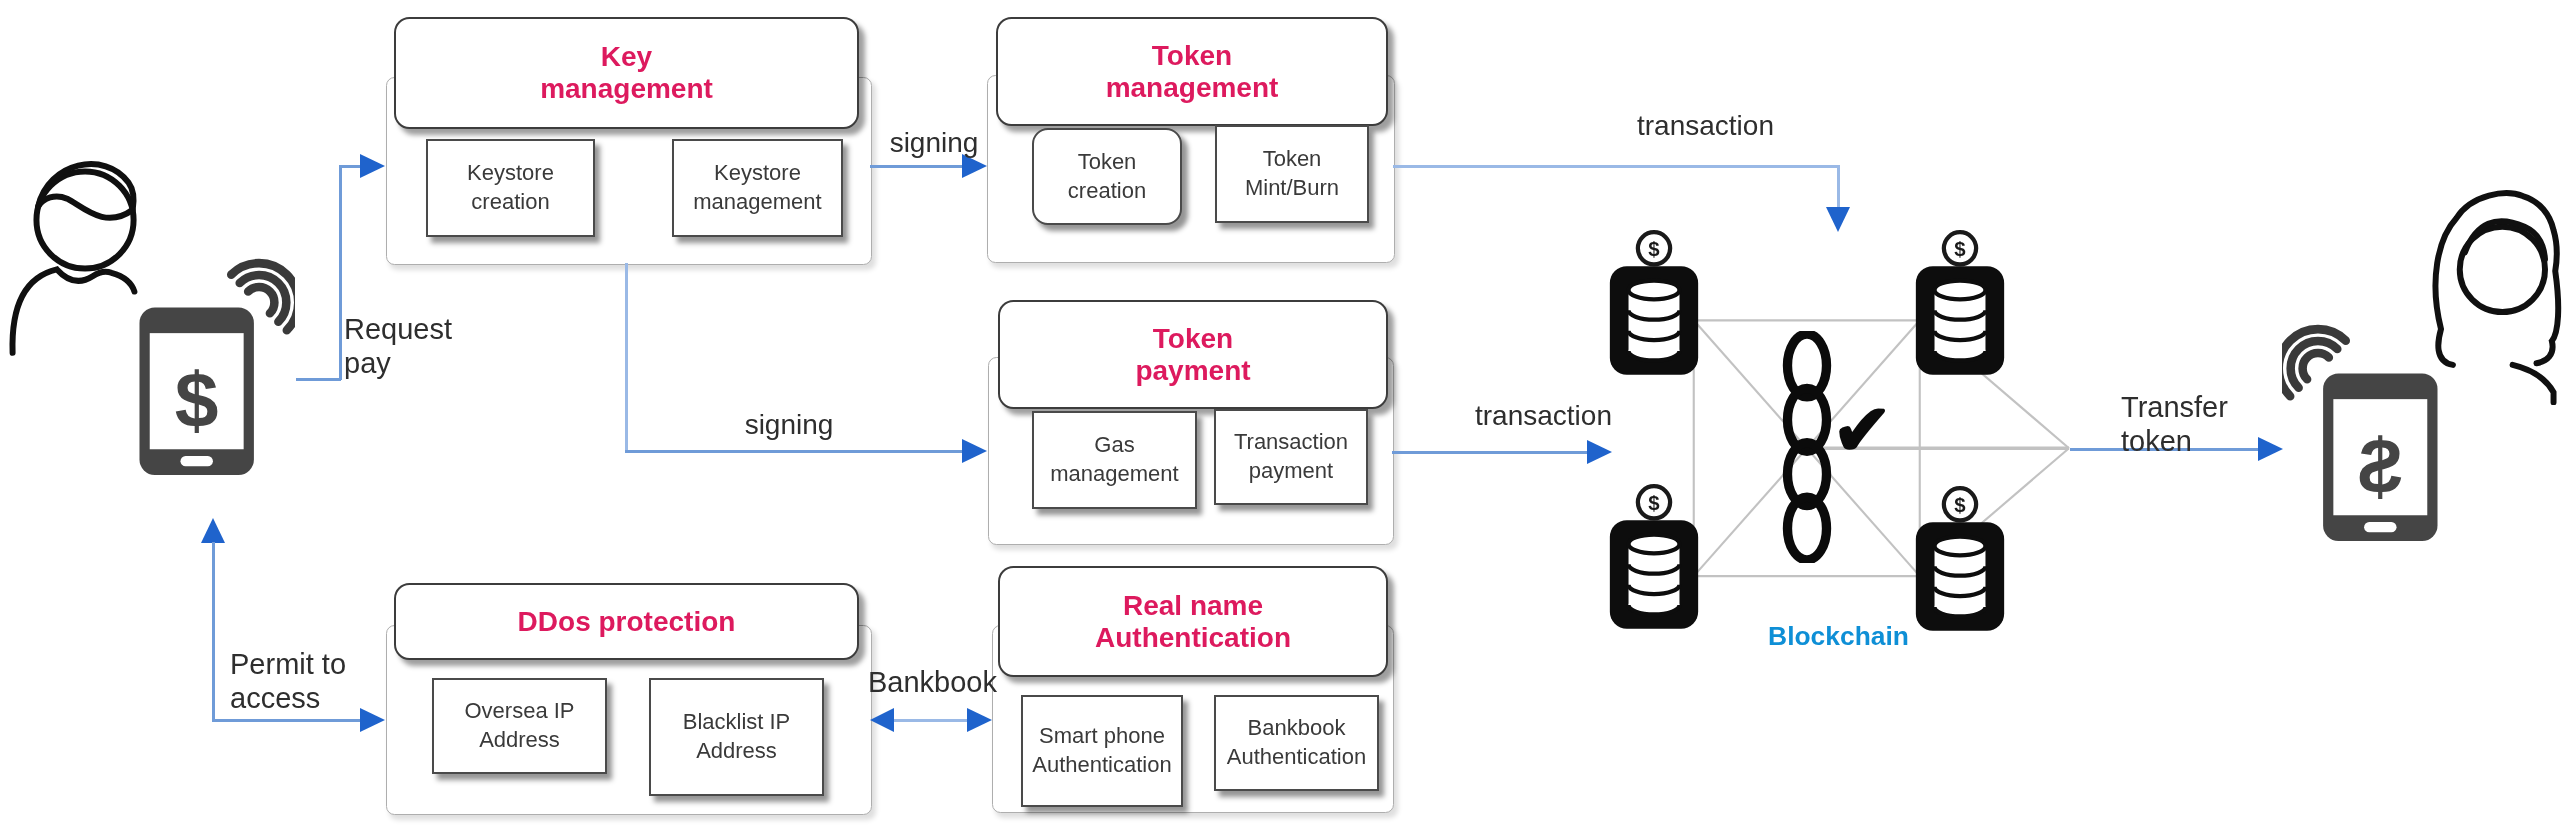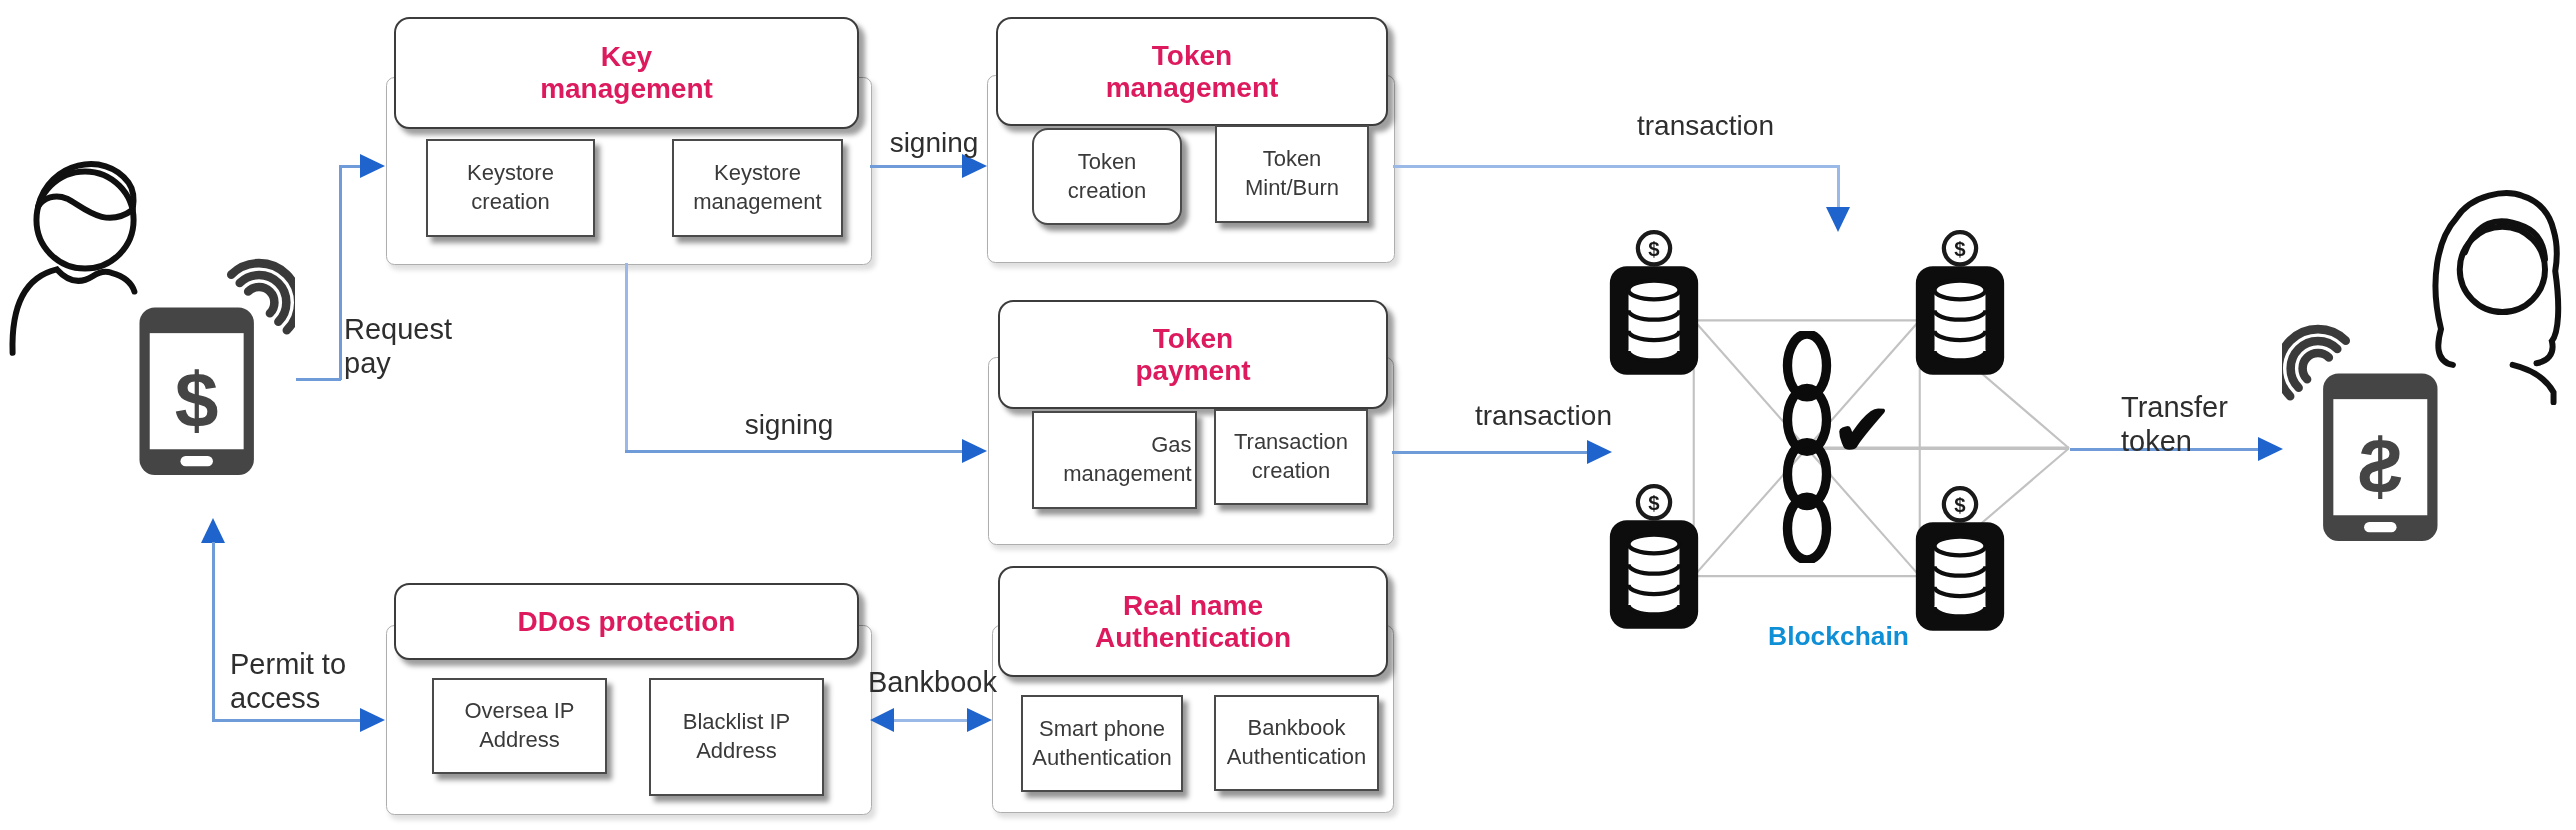--- a/index.html
+++ b/index.html
@@ -95,44 +95,44 @@
   </div>
   <div class="inner-box" style="left:1215px;top:125px;width:154px;height:98px;">
     <span>Token Mint/Burn</span>
   </div>
 
   <div class="group-container" style="left:988px;top:357px;width:404px;height:186px;"></div>
   <div class="group-header" style="left:998px;top:300px;width:386px;height:105px;">
     <span>Token
 payment</span>
   </div>
-  <div class="inner-box" style="left:1032px;top:411px;width:165px;height:98px;text-align:right;">
+  <div class="inner-box" style="left:1032px;top:411px;width:165px;height:98px;">
     <span>Gas management</span>
   </div>
   <div class="inner-box" style="left:1214px;top:409px;width:154px;height:96px;">
-    <span>Transaction creation</span>
+    <span>Transaction payment</span>
   </div>
 
   <div class="group-container" style="left:386px;top:625px;width:484px;height:188px;"></div>
   <div class="group-header" style="left:394px;top:583px;width:461px;height:73px;text-align:right;">
     <span>DDos protection</span>
   </div>
   <div class="inner-box" style="left:432px;top:678px;width:175px;height:96px;">
     <span>Oversea IP Address</span>
   </div>
   <div class="inner-box" style="left:649px;top:678px;width:175px;height:118px;">
     <span>Blacklist IP Address</span>
   </div>
 
   <div class="group-container" style="left:992px;top:625px;width:400px;height:186px;"></div>
   <div class="group-header" style="left:998px;top:566px;width:386px;height:107px;">
     <span>Real name
 Authentication</span>
   </div>
-  <div class="inner-box" style="left:1021px;top:695px;width:162px;height:97px;">
+  <div class="inner-box" style="left:1021px;top:695px;width:162px;height:112px;">
     <span>Smart phone Authentication</span>
   </div>
   <div class="inner-box" style="left:1214px;top:695px;width:165px;height:96px;justify-content:flex-end;">
     <span>Bankbook Authentication</span>
   </div>
 
   <div class="ln" style="left:296px;top:378px;width:45px;height:2.6px;"></div>
   <div class="ln" style="left:339px;top:167px;width:2.6px;height:213px;"></div>
   <div class="ln" style="left:339px;top:165px;width:24px;height:2.6px;"></div>
   <div class="ah ah-right" style="left:360px;top:154px;"></div>

